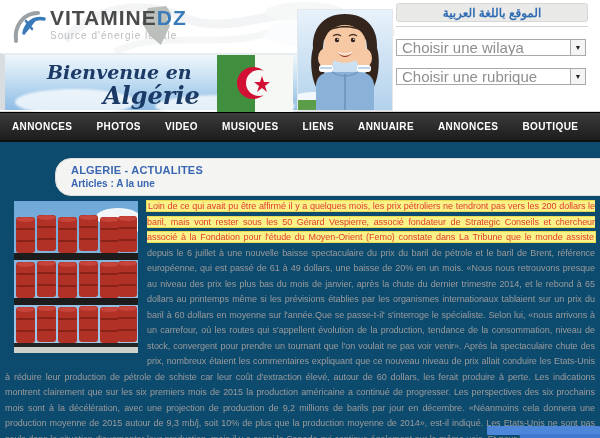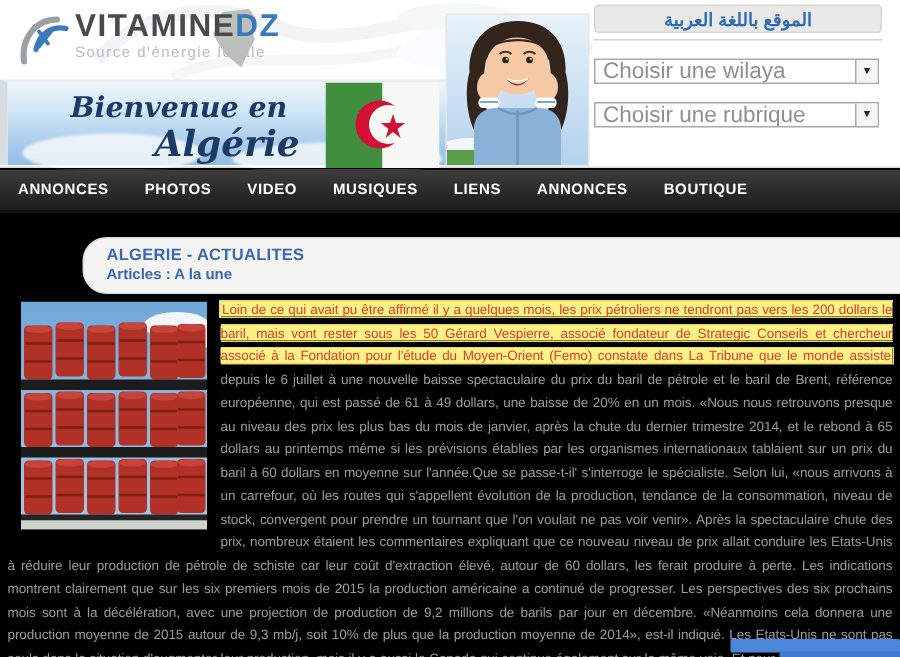--- a/index.html
+++ b/index.html
@@ -1,17 +1,17 @@
 <!DOCTYPE html>
 <html><head>
 <meta charset="utf-8">
 <style>
   * { margin:0; padding:0; box-sizing:border-box; }
   body { font-family:"Liberation Sans", sans-serif; background:#fff; }
-  #page { position:relative; width:600px; height:438px; background:#000000; overflow:hidden; }
+  #page { position:relative; width:600px; height:438px; background:#0c4a6e; overflow:hidden; }
 
   
   #header { position:absolute; left:0; top:0; width:600px; height:112px; background:#fff; border-bottom:1px solid #d8d8d8; }
   .map-faint { position:absolute; left:55px; top:0; width:340px; height:55px; opacity:.55; }
   .algeria-map { position:absolute; left:138px; top:5px; }
 
   #logo { position:absolute; left:12px; top:7px; display:flex; align-items:flex-start; cursor:pointer; }
   #logo .brand { margin-left:4px; }
   .brand-line { font-size:21px; font-weight:bold; letter-spacing:1px; color:#4a4a4a; line-height:22px; }
   .brand-line .accent { color:#3a7ab8; }
@@ -170,20 +170,21 @@
 
     </div>
   </div>
 
   <nav id="nav">
     <a class="nav-item">ANNONCES</a>
     <a class="nav-item">PHOTOS</a>
     <a class="nav-item">VIDEO</a>
     <a class="nav-item">MUSIQUES</a>
     <a class="nav-item">LIENS</a>
+    <a class="nav-item">ANNUAIRE</a>
     <a class="nav-item">ANNONCES</a>
     <a class="nav-item">BOUTIQUE</a>
   </nav>
 
   <div id="content">
     <div id="section-box">
       <div id="section-title">ALGERIE - ACTUALITES</div>
       <div id="section-subtitle">Articles : A la une</div>
     </div>
 

